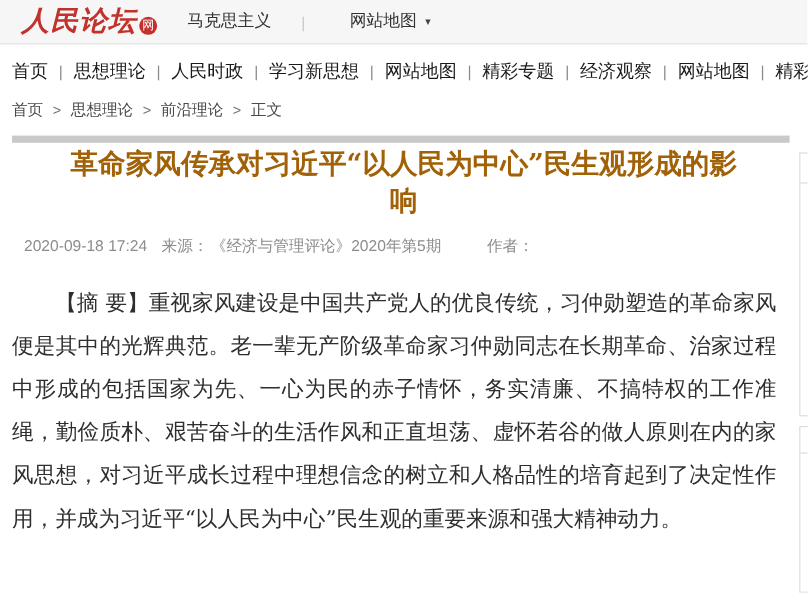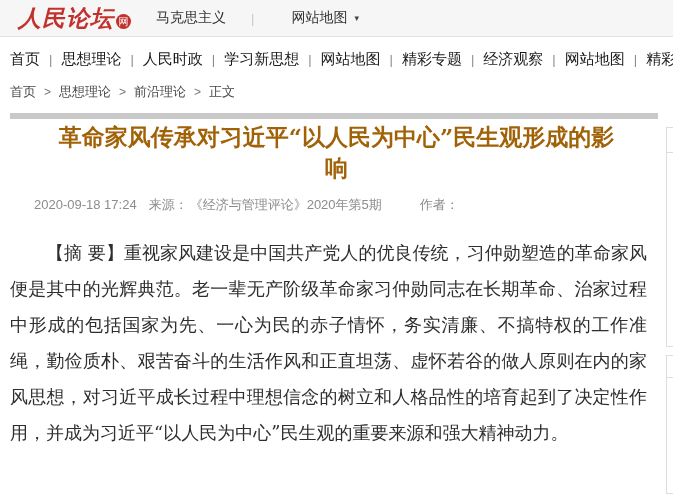--- a/index.html
+++ b/index.html
@@ -56,21 +56,21 @@
   .divider-bar {
     position:absolute; left:10px; top:113px;
     width:648px; height:6px; background:var(--divider_gray,#c9c9c9);
   }
   .article-title {
     margin:20px auto 0; max-width:575px; text-align:center;
     font-family:"DejaVu Serif","Liberation Serif",serif;
     font-weight:bold; font-size:23px; line-height:31px; color:#a16207;
   }
   .meta {
-    display:flex; align-items:baseline; padding-left:34px; margin-top:13px;
+    display:flex; align-items:baseline; padding-left:20px; margin-top:13px;
     font-size:13px; color:var(--text_gray,#8c8c8c); white-space:nowrap;
   }
   .meta-source-label { margin-left:12px; }
   .meta-source { margin-left:2px; }
   .meta-author-label { margin-left:38px; }
   .meta-authors { margin-left:4px; }
 
   .abstract {
     margin-top:21px; padding:0 26px 0 10px;
     font-family:"DejaVu Serif","Liberation Serif",serif;

